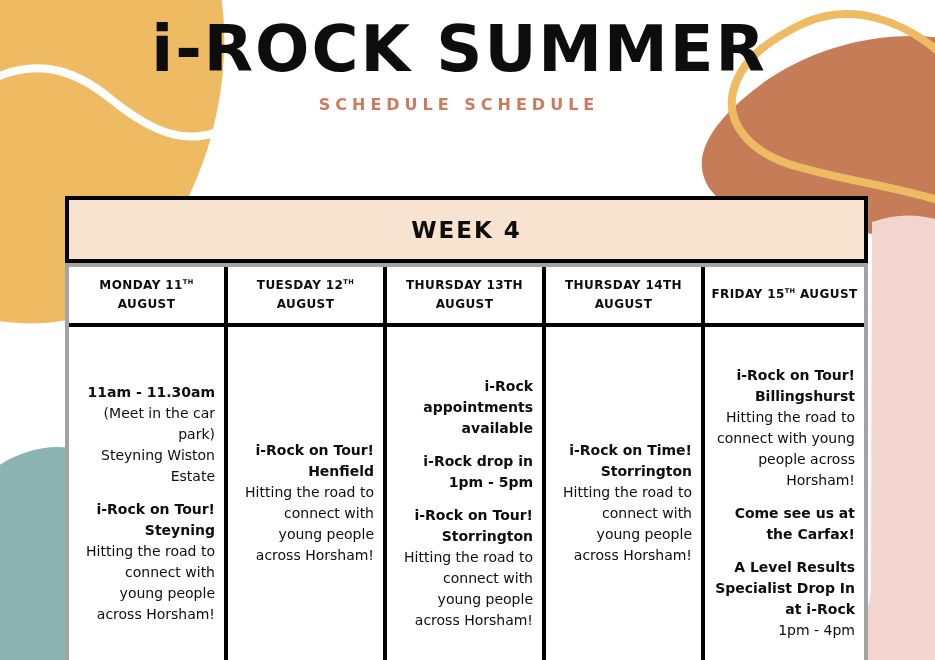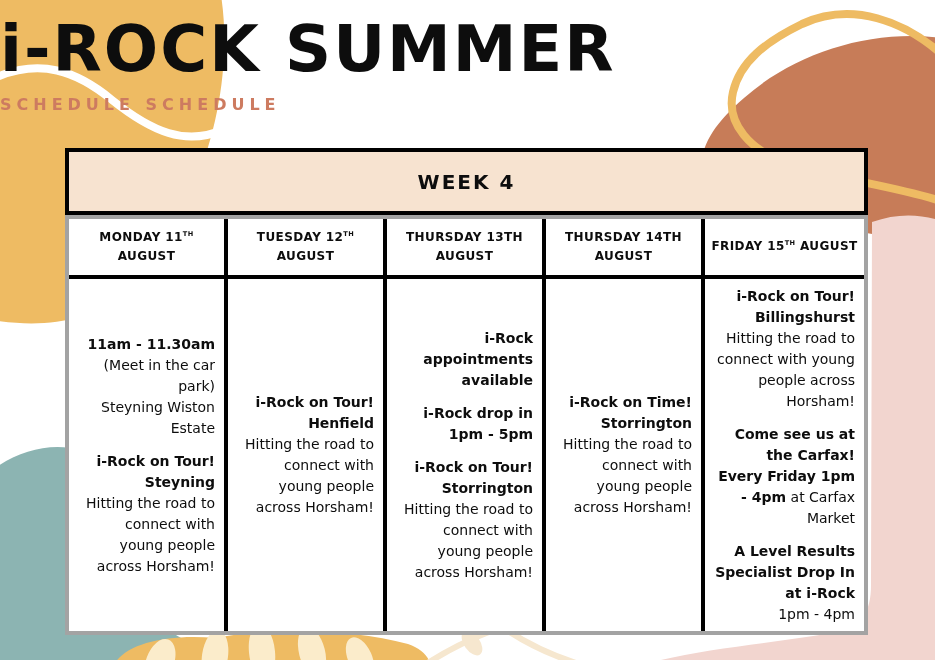--- a/index.html
+++ b/index.html
@@ -4,35 +4,35 @@
 <style>
   html,body { margin:0; padding:0; }
   body {
     width:935px; height:660px; position:relative; overflow:hidden;
     background:#ffffff;
     font-family:"DejaVu Sans", sans-serif;
     color:#0d0d0d;
   }
   svg.bg { position:absolute; left:0; top:0; z-index:0; }
 
-  .poster-header { position:absolute; top:16px; left:0; width:918px; z-index:2; }
+  .poster-header { position:absolute; top:16px; left:0; width:918px; text-align:center; z-index:2; }
   .title {
     font-size:64px; font-weight:bold; letter-spacing:2px; line-height:1.05;
     color:var(--ink); font-family:"DejaVu Sans", sans-serif;
   }
   .subtitle {
     margin-top:12px; font-size:16px; font-weight:bold; letter-spacing:5px;
     color:var(--subtitle_color);
   }
 
   .table-wrap { position:absolute; left:65px; top:148px; width:803px; z-index:2; }
   .week-banner {
     box-sizing:border-box; border:4px solid #000; background:var(--peach);
     height:67px; display:flex; align-items:center; justify-content:center;
-    font-size:20px; font-weight:bold; letter-spacing:2px;
+    font-size:23px; font-weight:bold; letter-spacing:2px;margin-top:48px;
   }
   .days {
     display:grid; grid-template-columns:repeat(5,1fr);
     border:4px solid #a3a3a3; box-sizing:border-box; background:#fff;
   }
   .day-col { border-right:4px solid #000; display:flex; flex-direction:column; }
   .day-col:last-child { border-right:none; }
   .day-header {
     box-sizing:border-box; height:60px; border-bottom:4px solid #000;
     display:flex; flex-direction:column; align-items:center; justify-content:center;
@@ -137,20 +137,19 @@
       </div>
       <div class="day-col">
         <div class="day-header">
           <div class="hline">FRIDAY 15<sup>TH</sup> AUGUST</div>
         </div>
         <div class="day-body">
           <div class="blk"><span class="b">i-Rock on Tour! Billingshurst</span></div>
           <div class="blk"><span>Hitting the road to connect with young people across Horsham!</span></div>
           <div class="blk-spacer"></div>
           <div class="blk"><span class="b">Come see us at the Carfax!</span></div>
-          <div class="blk"><span class="b">Every Friday 1pm - 4pm</span><span> at Carfax Market</span></div>
           <div class="blk-spacer"></div>
           <div class="blk"><span class="b">A Level Results Specialist Drop In at i-Rock</span></div>
           <div class="blk"><span>1pm - 4pm</span></div>
         </div>
       </div>
     </div>
 </div>
 
 </body></html>

